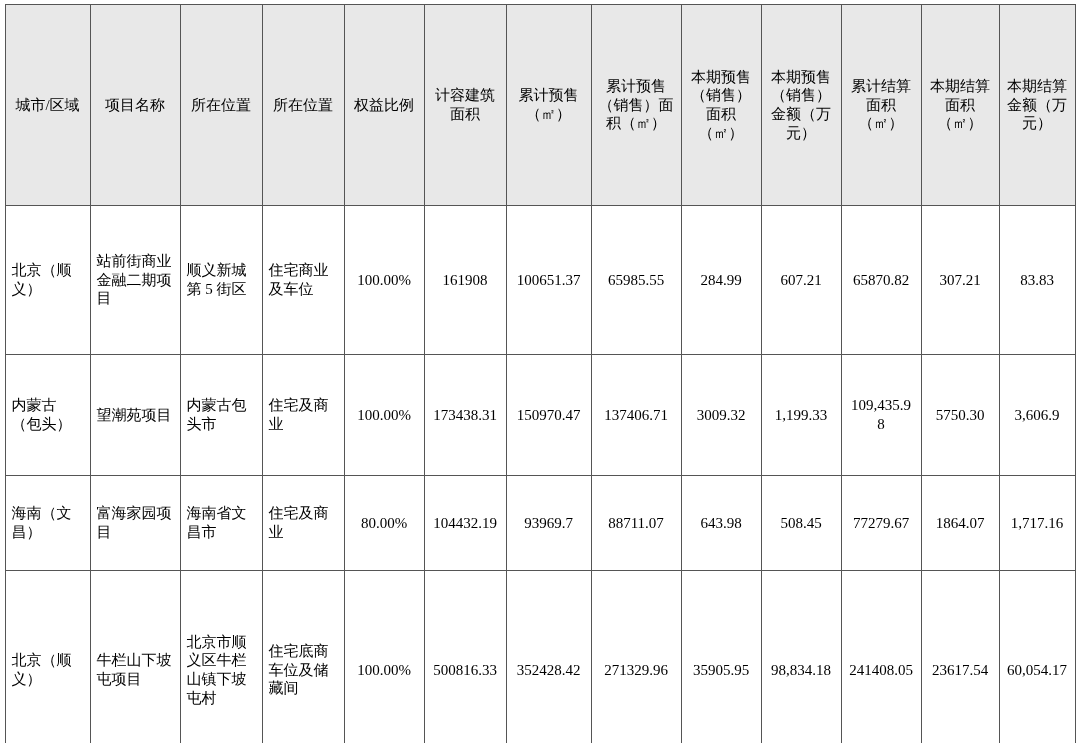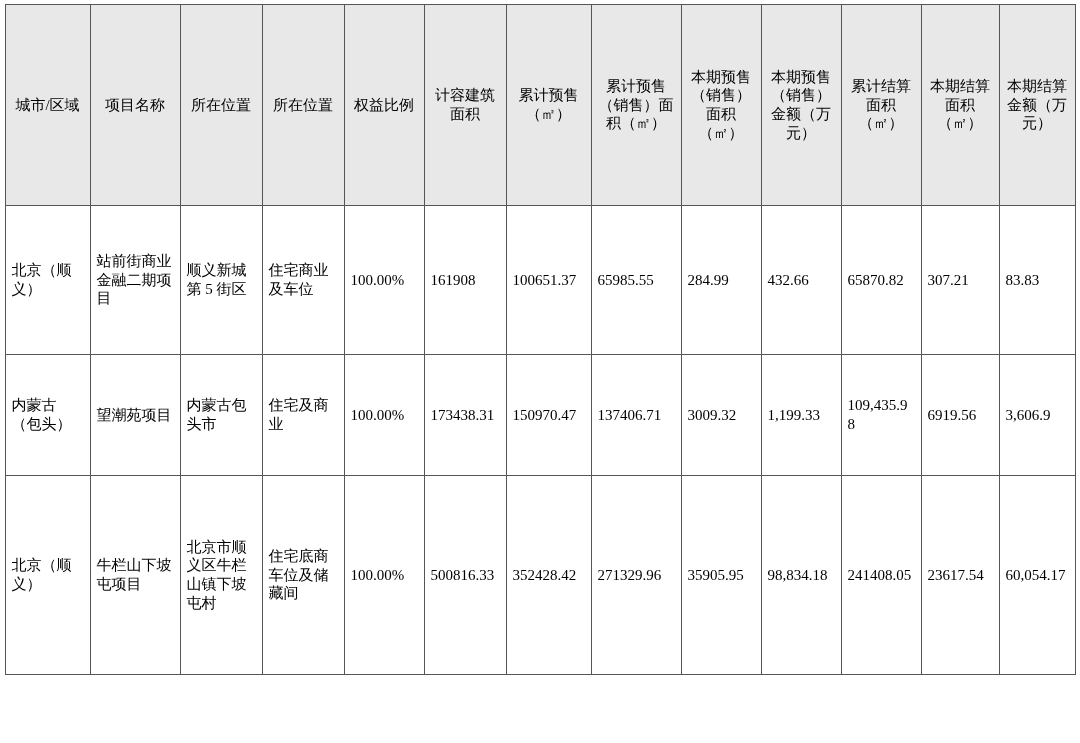--- a/index.html
+++ b/index.html
@@ -54,21 +54,21 @@
   col.c5 { width: 82px; }
   col.c6 { width: 85px; }
   col.c7 { width: 90px; }
   col.c8 { width: 80px; }
   col.c9 { width: 80px; }
   col.c10 { width: 80px; }
   col.c11 { width: 78px; }
   col.c12 { width: 76px; }
 
   .t-left   { text-align: left; }
-  .t-right  { text-align: left; }
+  .t-right  { text-align: center; }
 
   tbody tr.row td { }
   tbody tr.row-1 td { height: 140px; }
   tbody tr.row-2 td { height: 112px; }
   tbody tr.row-3 td { height: 86px; }
   tbody tr.row-4 td { height: 190px; }
 </style>
 </head>
 <body>
 
@@ -110,39 +110,54 @@
       <tr class="row row-1">
         <td class="t-left">北京（顺义）</td>
         <td class="t-left">站前街商业金融二期项目</td>
         <td class="t-left">顺义新城第 5 街区</td>
         <td class="t-left">住宅商业及车位</td>
         <td class="t-right">100.00%</td>
         <td class="t-right">161908</td>
         <td class="t-right">100651.37</td>
         <td class="t-right">65985.55</td>
         <td class="t-right">284.99</td>
-        <td class="t-right">432.66</td>
+        <td class="t-right">607.21</td>
         <td class="t-right">65870.82</td>
         <td class="t-right">307.21</td>
         <td class="t-right">83.83</td>
       </tr>
       <tr class="row row-2">
         <td class="t-left">内蒙古（包头）</td>
         <td class="t-left">望潮苑项目</td>
         <td class="t-left">内蒙古包头市</td>
         <td class="t-left">住宅及商业</td>
         <td class="t-right">100.00%</td>
         <td class="t-right">173438.31</td>
         <td class="t-right">150970.47</td>
         <td class="t-right">137406.71</td>
         <td class="t-right">3009.32</td>
         <td class="t-right">1,199.33</td>
         <td class="t-right">109,435.98</td>
-        <td class="t-right">6919.56</td>
+        <td class="t-right">5750.30</td>
         <td class="t-right">3,606.9</td>
+      </tr>
+      <tr class="row row-3">
+        <td class="t-left">海南（文昌）</td>
+        <td class="t-left">富海家园项目</td>
+        <td class="t-left">海南省文昌市</td>
+        <td class="t-left">住宅及商业</td>
+        <td class="t-right">80.00%</td>
+        <td class="t-right">104432.19</td>
+        <td class="t-right">93969.7</td>
+        <td class="t-right">88711.07</td>
+        <td class="t-right">643.98</td>
+        <td class="t-right">508.45</td>
+        <td class="t-right">77279.67</td>
+        <td class="t-right">1864.07</td>
+        <td class="t-right">1,717.16</td>
       </tr>
       <tr class="row row-4">
         <td class="t-left">北京（顺义）</td>
         <td class="t-left">牛栏山下坡屯项目</td>
         <td class="t-left">北京市顺义区牛栏山镇下坡屯村</td>
         <td class="t-left">住宅底商车位及储藏间</td>
         <td class="t-right">100.00%</td>
         <td class="t-right">500816.33</td>
         <td class="t-right">352428.42</td>
         <td class="t-right">271329.96</td>

